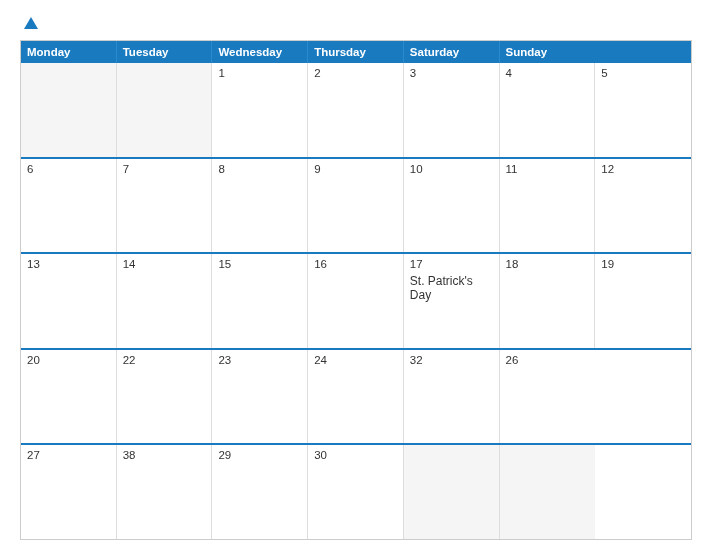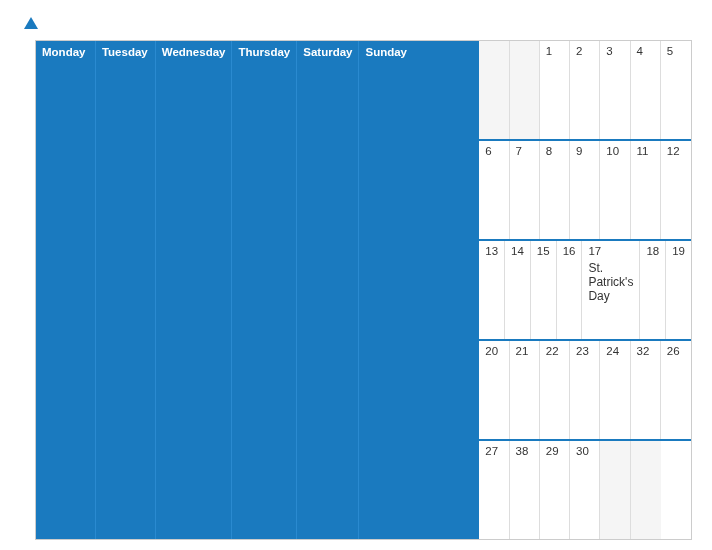--- a/index.html
+++ b/index.html
@@ -63,22 +63,22 @@
     }
     .country {
       font-size: 13px;
       color: #555;
       min-width: 60px;
       text-align: right;
     }
     .calendar {
       flex: 1;
       display: flex;
+      flex-direction: column;
       border: 1px solid #ccc;
-      margin-left: 15px;
     }
     .cal-header {
       display: grid;
       grid-template-columns: repeat(7, 1fr);
       background: #1a7abf;
     }
     .cal-header-cell {
       color: #fff;
       font-size: 11.5px;
       font-weight: bold;
@@ -226,23 +226,20 @@
           </div>
           <div class="cal-cell">
             <span class="day-num">19</span>
           </div>
         </div>
         <div class="cal-row">
           <div class="cal-cell">
             <span class="day-num">20</span>
           </div>
           <div class="cal-cell">
-            <span class="day-num">21</span>
-          </div>
-          <div class="cal-cell">
             <span class="day-num">22</span>
           </div>
           <div class="cal-cell">
             <span class="day-num">23</span>
           </div>
           <div class="cal-cell">
             <span class="day-num">24</span>
           </div>
           <div class="cal-cell">
             <span class="day-num">32</span>

